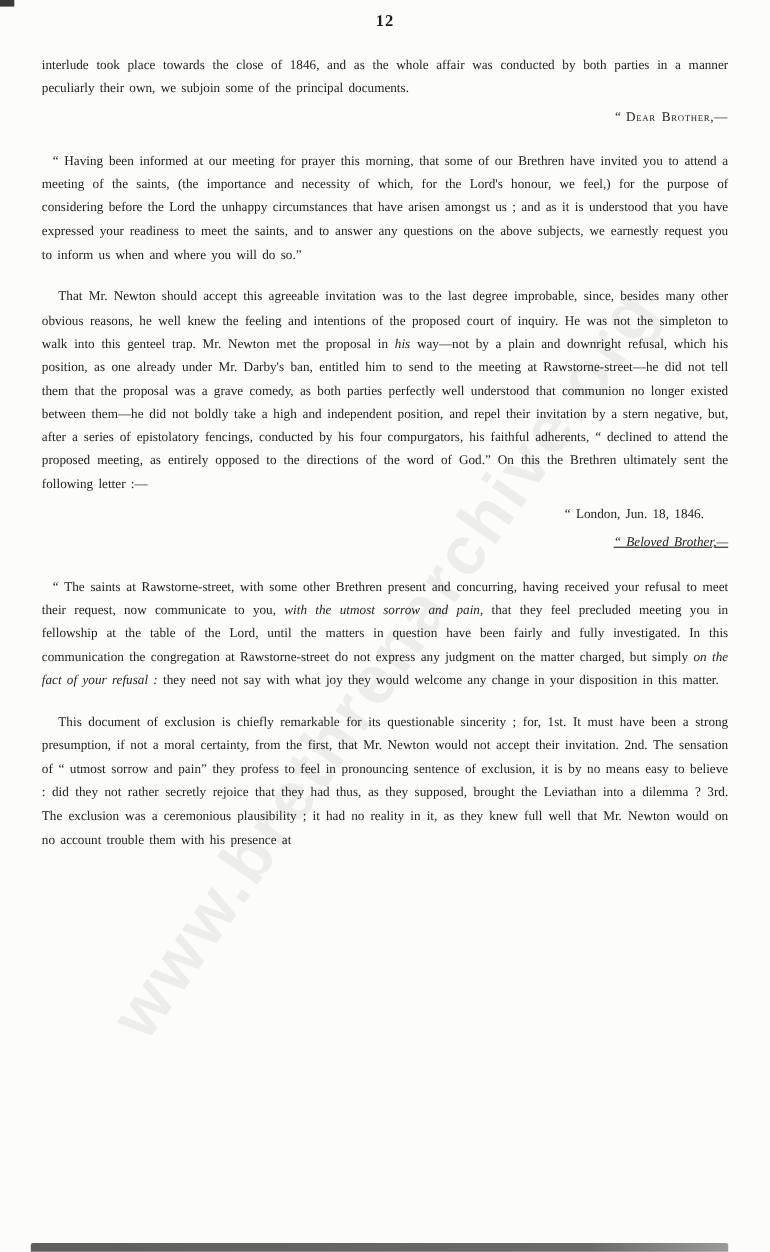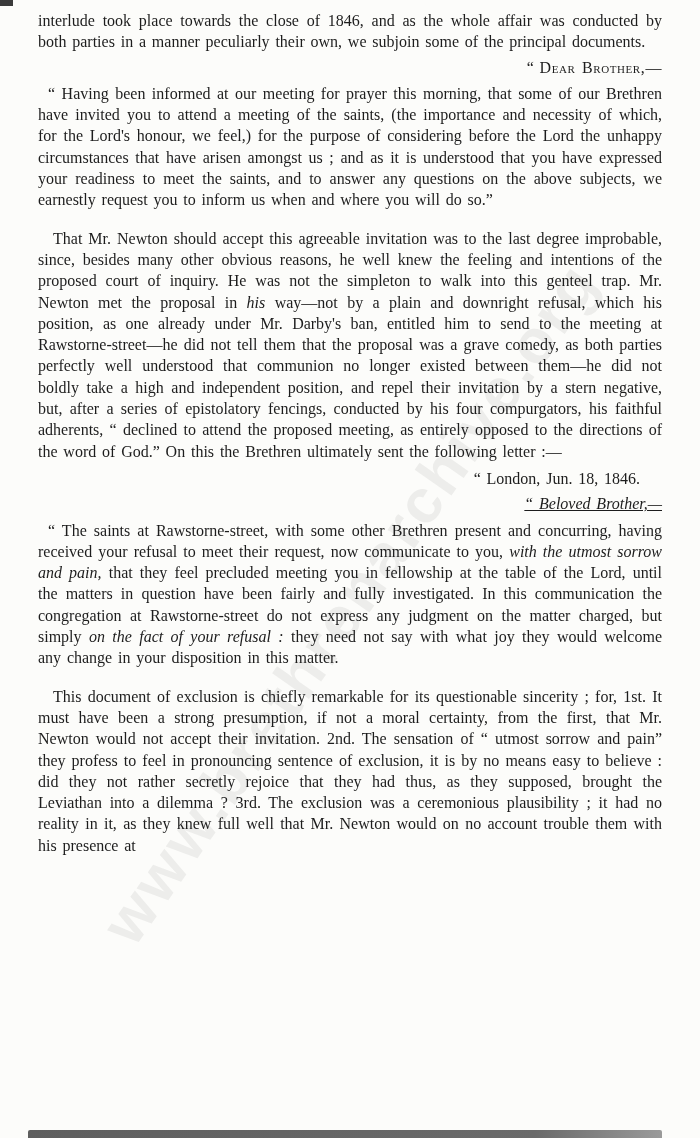--- a/index.html
+++ b/index.html
@@ -20,29 +20,29 @@
   }
   .page-number {
     text-align: center;
     font-weight: bold;
     font-size: 15px;
     letter-spacing: 1px;
     margin: 2px 0 20px 0;
   }
   p {
     margin: 0;
-    font-size: 16px;
+    font-size: 12px;
     line-height: 21.3px;
     text-align: justify;
     word-spacing: 1.8px;
   }
   .indent   { text-indent: 15px; }
   .qindent  { text-indent: 10px; }
   .gap      { margin-top: 17px; }
-  .gap-sm   { margin-top: 5px; }
+  .gap-sm   { margin-top: 19px; }
   .dateline {
     text-align: right;
     padding-right: 22px;
     margin-top: 6px;
   }
   .salutation {
     margin-left: 36px;
     margin-top: 4px;
     text-align: right;
   }
@@ -95,20 +95,21 @@
 </head>
 <body>
 
 <div class="page">
 
   <div class="watermark">www.brethrenarchive.org</div>
   <div class="corner-mark"></div>
 
   <div class="text-layer">
 
+    <div class="page-number">12</div>
 
     <p>interlude took place towards the close of 1846, and as the whole affair was conducted by both parties in a manner peculiarly their own, we subjoin some of the principal documents.</p>
 
 
     <p class="salutation"><span>“ </span><span class="smallcaps">Dear Brother,—</span></p>
 
     <p class="qindent gap-sm">“ Having been informed at our meeting for prayer this morning, that some of our Brethren have invited you to attend a meeting of the saints, (the importance and necessity of which, for the Lord's honour, we feel,) for the purpose of considering before the Lord the unhappy circumstances that have arisen amongst us ; and as it is understood that you have expressed your readiness to meet the saints, and to answer any questions on the above subjects, we earnestly request you to inform us when and where you will do so.”</p>
 
     <p class="indent gap"><span>That Mr. Newton should accept this agreeable invitation was to the last degree improbable, since, besides many other obvious reasons, he well knew the feeling and intentions of the proposed court of inquiry.  He was not the simpleton to walk into this genteel trap.  Mr. Newton met the proposal in </span><i>his</i><span> way—not by a plain and downright refusal, which his position, as one already under Mr. Darby's ban, entitled him to send to the meeting at Rawstorne-street—he did not tell them that the proposal was a grave comedy, as both parties perfectly well understood that communion no longer existed between them—he did not boldly take a high and independent position, and repel their invitation by a stern negative, but, after a series of epistolatory fencings, conducted by his four compurgators, his faithful adherents, “ declined to attend the proposed meeting, as entirely opposed to the directions of the word of God.”  On this the Brethren ultimately sent the following letter :—</span></p>
 

